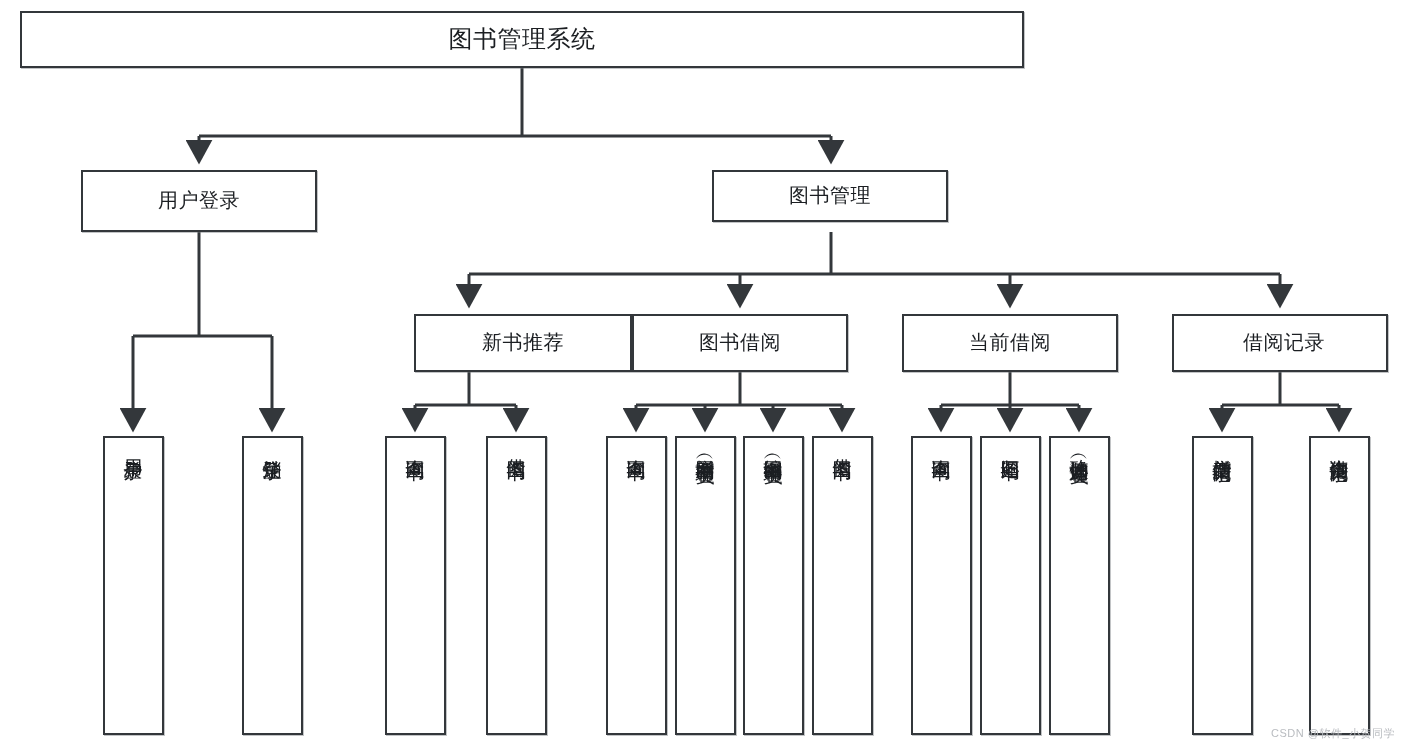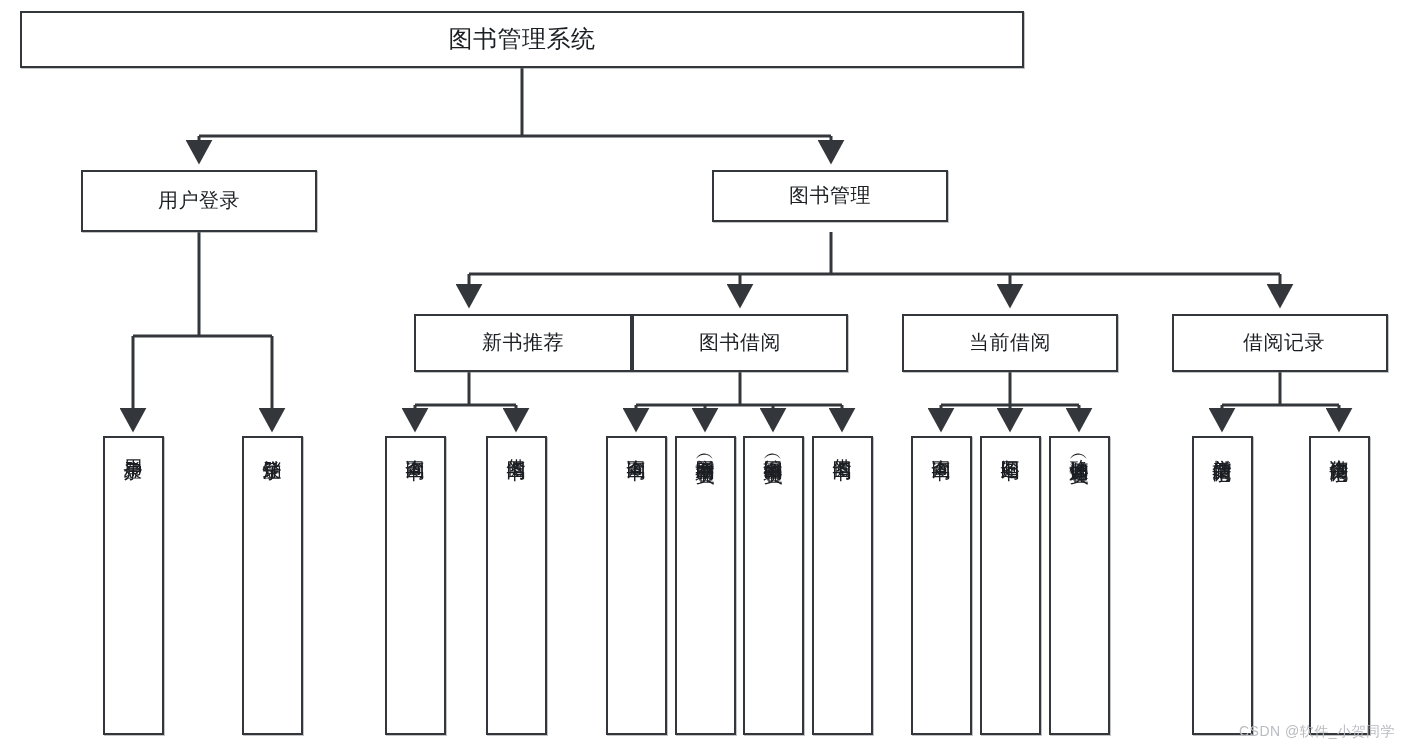--- a/index.html
+++ b/index.html
@@ -58,21 +58,21 @@
     font-size: 19px;
     line-height: 1.22;
     letter-spacing: 1px;
     white-space: normal;
     max-height: 280px;
   }
   .watermark {
     position: absolute;
     right: 10px;
     bottom: 6px;
-    font-size: 14px;
+    font-size: 11px;
     color: #b9bcc0;
     letter-spacing: 0.5px;
     white-space: nowrap;
   }
 </style>
 </head>
 <body>
 
 <div id="canvas">
 

